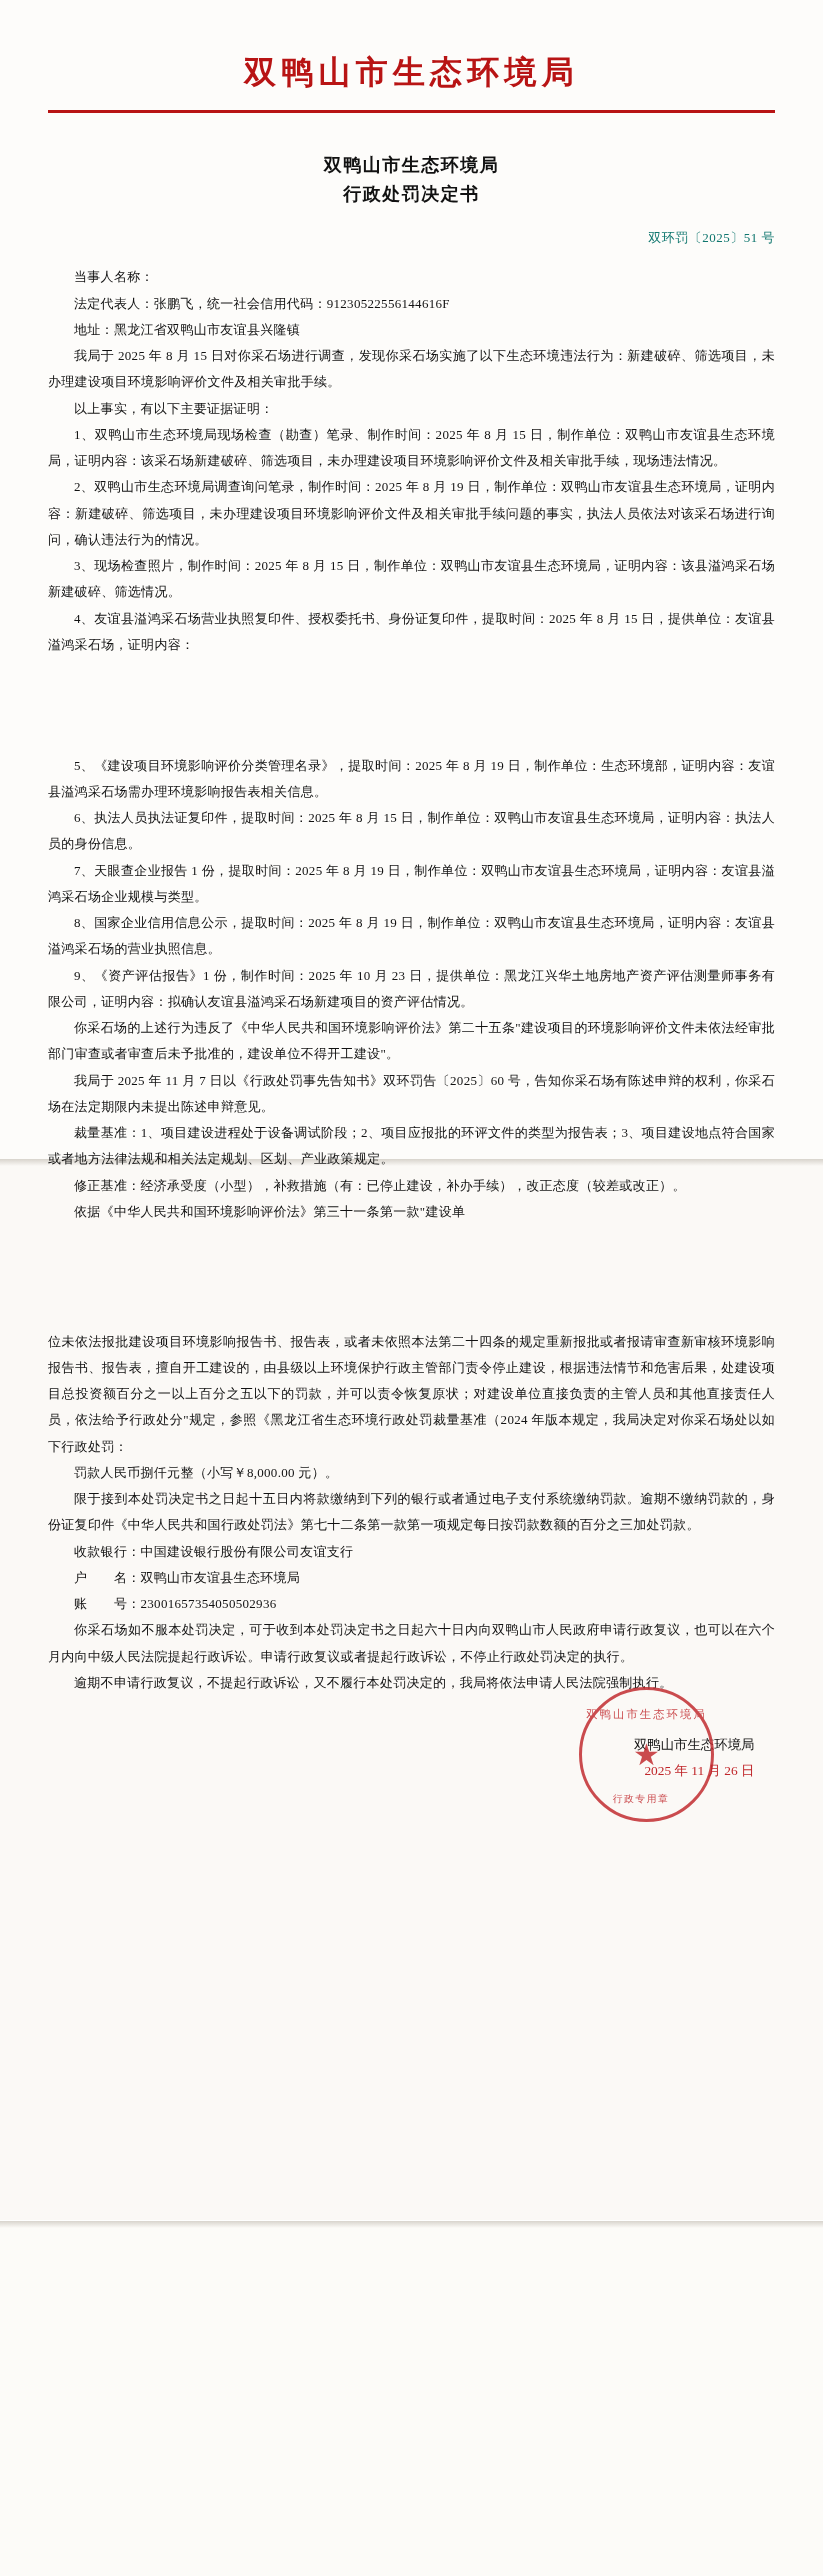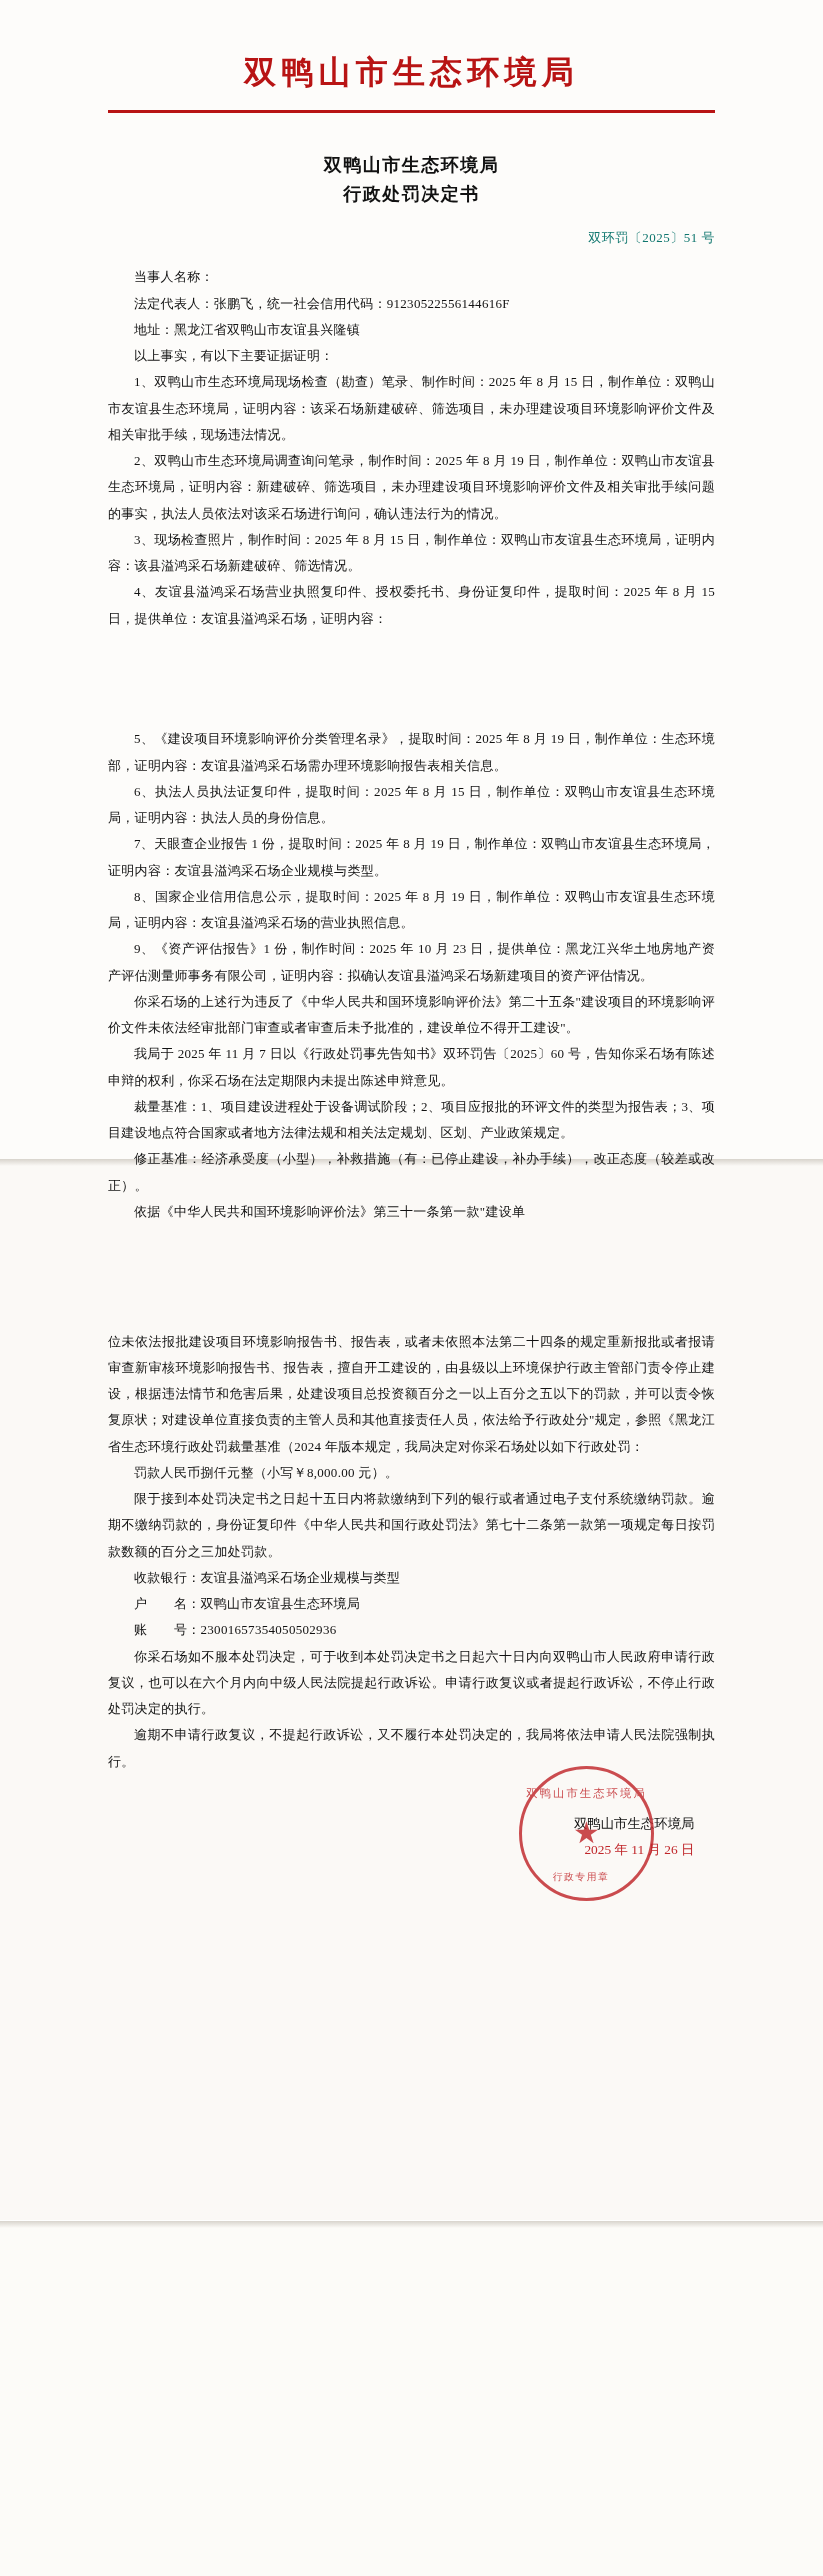--- a/index.html
+++ b/index.html
@@ -32,21 +32,21 @@
     position: absolute;
     left: 0; width: 823px; height: 7.2px;
     background: linear-gradient(to bottom, rgba(150,140,125,.35), rgba(255,255,255,0));
   }
   .seam-1 { top: 1159px; }
   .seam-2 { top: 2221px; }
 
   .content {
     position: relative;
     z-index: 3;
-    padding: 0 108px;
+    padding: 0 48px;
     box-sizing: border-box;
   }
 
   
   .org-header {
     text-align: center;
     padding-top: 54px;
   }
   .org-title {
     color: #b81414;
@@ -168,20 +168,21 @@
       <div>双鸭山市生态环境局</div>
       <div>行政处罚决定书</div>
     </div>
 
     <div class="doc-number">双环罚〔2025〕51 号</div>
 
     <div class="body-text">
       <p class="indent2">当事人名称：</p>
       <p class="indent2">法定代表人：张鹏飞，统一社会信用代码：91230522556144616F</p>
       <p class="indent2">地址：黑龙江省双鸭山市友谊县兴隆镇</p>
+      <p class="indent2">我局于 2025 年 8 月 15 日对你采石场进行调查，发现你采石场实施了以下生态环境违法行为：新建破碎、筛选项目，未办理建设项目环境影响评价文件及相关审批手续。</p>
       <p class="indent2">以上事实，有以下主要证据证明：</p>
       <p class="indent2">1、双鸭山市生态环境局现场检查（勘查）笔录、制作时间：2025 年 8 月 15 日，制作单位：双鸭山市友谊县生态环境局，证明内容：该采石场新建破碎、筛选项目，未办理建设项目环境影响评价文件及相关审批手续，现场违法情况。</p>
       <p class="indent2">2、双鸭山市生态环境局调查询问笔录，制作时间：2025 年 8 月 19 日，制作单位：双鸭山市友谊县生态环境局，证明内容：新建破碎、筛选项目，未办理建设项目环境影响评价文件及相关审批手续问题的事实，执法人员依法对该采石场进行询问，确认违法行为的情况。</p>
       <p class="indent2">3、现场检查照片，制作时间：2025 年 8 月 15 日，制作单位：双鸭山市友谊县生态环境局，证明内容：该县溢鸿采石场新建破碎、筛选情况。</p>
       <p class="indent2">4、友谊县溢鸿采石场营业执照复印件、授权委托书、身份证复印件，提取时间：2025 年 8 月 15 日，提供单位：友谊县溢鸿采石场，证明内容：</p>
     </div>
 
     <div class="gap-sheet2"></div>
 
     <div class="body-text">
@@ -196,21 +197,21 @@
       <p class="indent2">修正基准：经济承受度（小型），补救措施（有：已停止建设，补办手续），改正态度（较差或改正）。</p>
       <p class="indent2">依据《中华人民共和国环境影响评价法》第三十一条第一款"建设单</p>
     </div>
 
     <div class="gap-sheet3"></div>
 
     <div class="body-text">
       <p>位未依法报批建设项目环境影响报告书、报告表，或者未依照本法第二十四条的规定重新报批或者报请审查新审核环境影响报告书、报告表，擅自开工建设的，由县级以上环境保护行政主管部门责令停止建设，根据违法情节和危害后果，处建设项目总投资额百分之一以上百分之五以下的罚款，并可以责令恢复原状；对建设单位直接负责的主管人员和其他直接责任人员，依法给予行政处分"规定，参照《黑龙江省生态环境行政处罚裁量基准（2024 年版本规定，我局决定对你采石场处以如下行政处罚：</p>
       <p class="indent2">罚款人民币捌仟元整（小写￥8,000.00 元）。</p>
       <p class="indent2">限于接到本处罚决定书之日起十五日内将款缴纳到下列的银行或者通过电子支付系统缴纳罚款。逾期不缴纳罚款的，身份证复印件《中华人民共和国行政处罚法》第七十二条第一款第一项规定每日按罚款数额的百分之三加处罚款。</p>
-      <p class="indent2">收款银行：友谊县溢鸿采石场企业规模与类型</p>
+      <p class="indent2">收款银行：中国建设银行股份有限公司友谊支行</p>
       <p class="indent2">户　　名：双鸭山市友谊县生态环境局</p>
       <p class="indent2">账　　号：23001657354050502936</p>
       <p class="indent2">你采石场如不服本处罚决定，可于收到本处罚决定书之日起六十日内向双鸭山市人民政府申请行政复议，也可以在六个月内向中级人民法院提起行政诉讼。申请行政复议或者提起行政诉讼，不停止行政处罚决定的执行。</p>
       <p class="indent2">逾期不申请行政复议，不提起行政诉讼，又不履行本处罚决定的，我局将依法申请人民法院强制执行。</p>
     </div>
 
     <div class="sign-block">
       <div class="seal">
         <div class="seal-text-top">双鸭山市生态环境局</div>
         <div class="seal-star">★</div>

